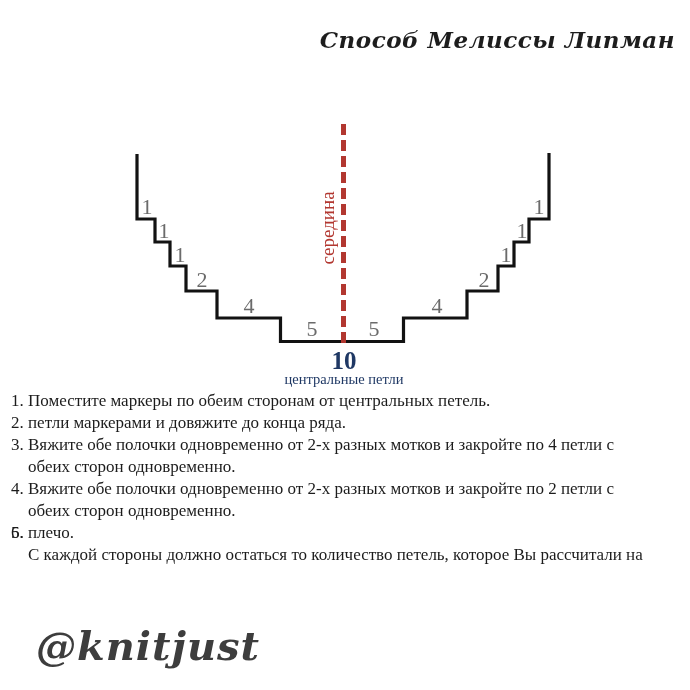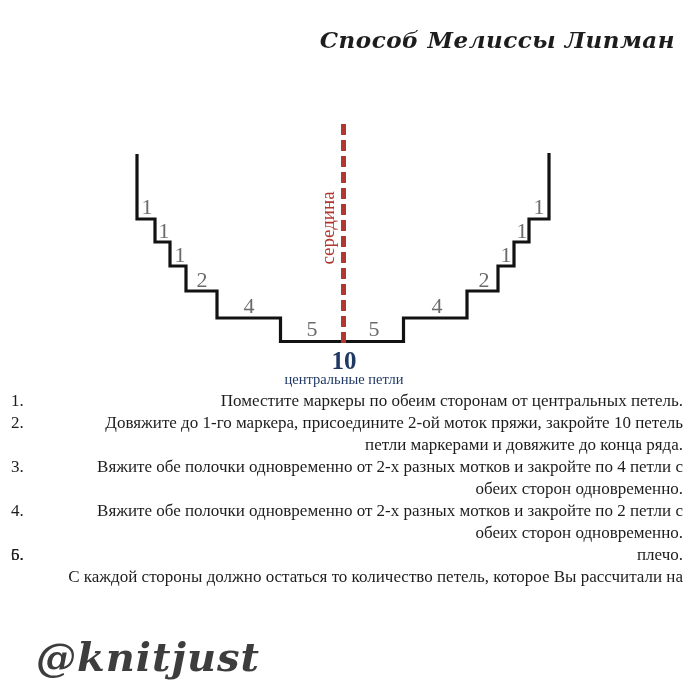--- a/index.html
+++ b/index.html
@@ -77,32 +77,30 @@
     padding-left:17px;
     margin:0;
   }
   .instructions .num{
     position:absolute;
     left:0;top:0;
   }
   .instructions .line{
     display:block;
     white-space:nowrap;
-    text-align:right;
   }
   .watermark{
     position:absolute;
     left:36px;top:622px;
     font-family:"DejaVu Serif", serif;
     font-style:italic;
     font-weight:bold;
     font-size:40px;
     color:var(--c-watermark,#3d3d3d);
     letter-spacing:1px;
-    margin-top:11px;
   }
 </style>
 </head>
 <body>
 
 <div class="page">
 
   <div class="title">Способ Мелиссы Липман</div>
 
   <svg class="diagram" viewBox="0 0 690 690" aria-hidden="true">
@@ -128,21 +126,20 @@
     <text class="caption" x="344" y="384">центральные петли</text>
   </svg>
 
   <ol class="instructions">
     <li class="item">
       <span class="num">1.</span>
       <span class="line">Поместите маркеры по обеим сторонам от центральных петель.</span>
     </li>
     <li class="item">
       <span class="num">2.</span>
-      <span class="line">Довяжите до 1-го маркера, присоедините 2-ой моток пряжи, закройте 10 петель</span>
       <span class="line">петли маркерами и довяжите до конца ряда.</span>
     </li>
     <li class="item">
       <span class="num">3.</span>
       <span class="line">Вяжите обе полочки одновременно от 2-х разных мотков и закройте по 4 петли с</span>
       <span class="line">обеих сторон одновременно.</span>
     </li>
     <li class="item">
       <span class="num">4.</span>
       <span class="line">Вяжите обе полочки одновременно от 2-х разных мотков и закройте по 2 петли с</span>

